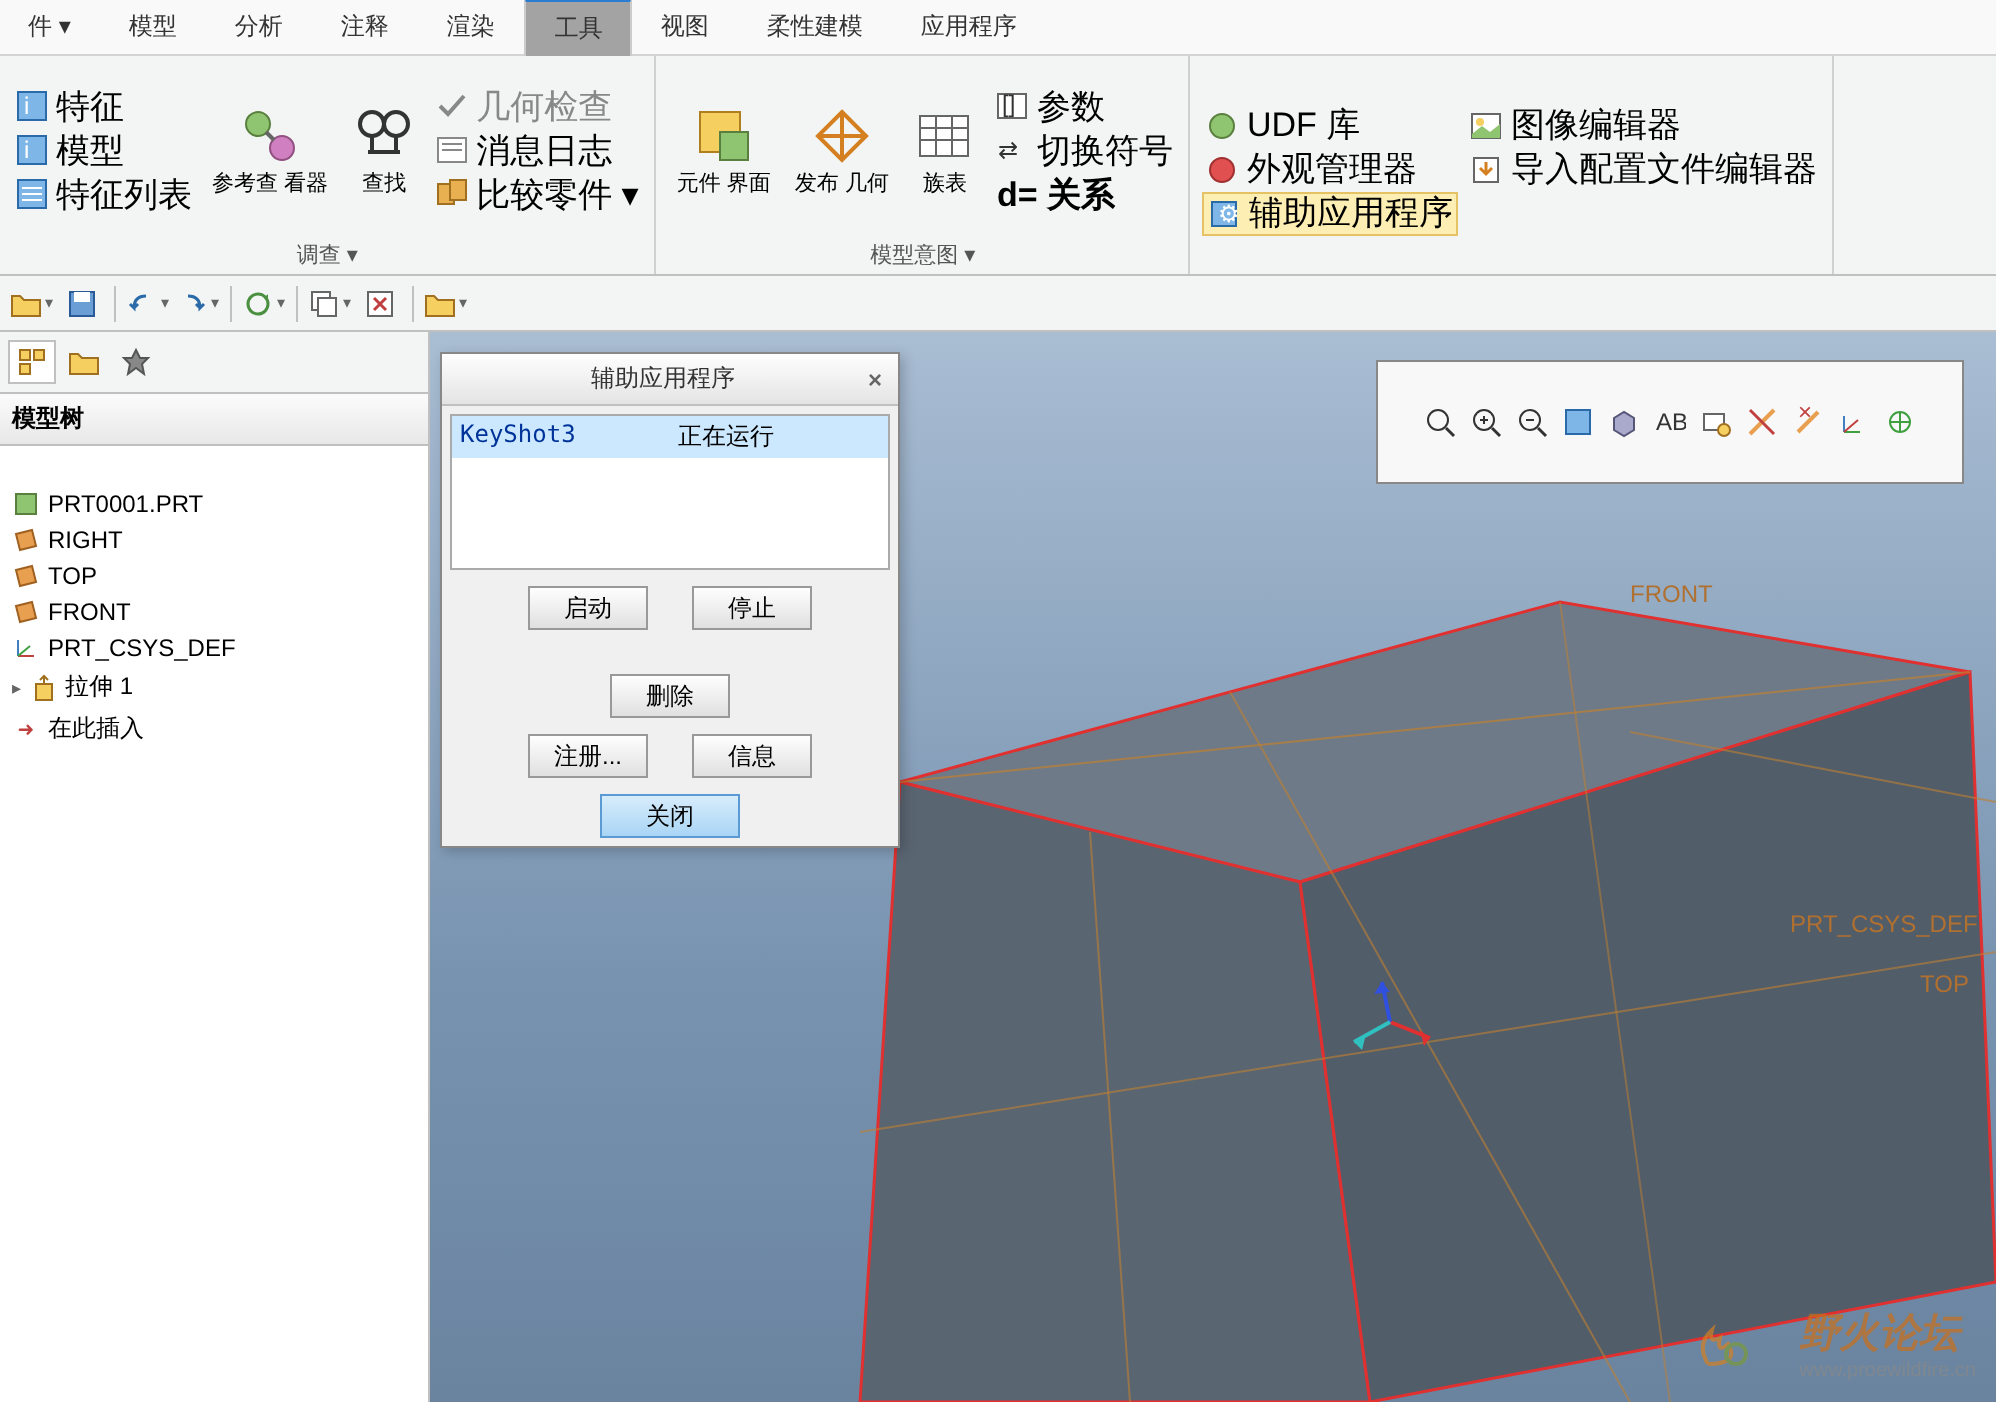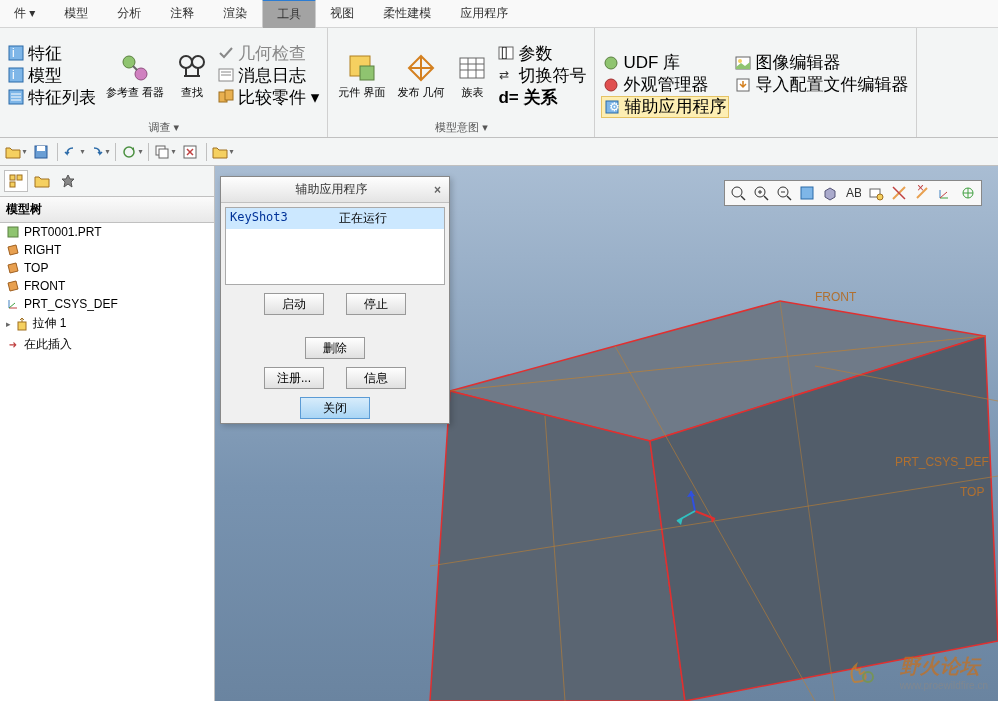--- a/index.html
+++ b/index.html
@@ -30,30 +30,30 @@
 .qat .sep { width: 1px; height: 18px; background: #c0c0c0; margin: 0 2px; }
 .dd-arrow { font-size: 8px; color: #666; margin-left: 1px; }
 
 
 .main { display: flex; height: calc(701px - 28px - 110px - 28px); position: relative; }
 .sidebar { width: 215px; background: #fff; border-right: 1px solid #c0c0c0; display: flex; flex-direction: column; }
 .sidebar-tabs { background: #f3f5f5; padding: 4px; display: flex; gap: 2px; border-bottom: 1px solid #c0c0c0; }
 .sidebar-tabs .stab { width: 24px; height: 22px; display: flex; align-items: center; justify-content: center; cursor: pointer; border: 1px solid transparent; }
 .sidebar-tabs .stab.active { background: #fff; border: 1px solid #c0c0c0; }
 .tree-title { background: linear-gradient(#fbfbfb,#e8e8e8); padding: 4px 6px; font-weight: bold; border-bottom: 1px solid #c0c0c0; }
-.tree { padding: 0 2px; }
+.tree { padding: 20px 2px; }
 .tree-item { display: flex; align-items: center; gap: 4px; padding: 2px 4px; cursor: pointer; }
 .tree-item .ti-ico { width: 14px; height: 14px; display: flex; align-items: center; justify-content: center; font-size: 10px; }
 
 
 .gfx { flex: 1; position: relative; background: linear-gradient(180deg, #a9bdd3 0%, #7893b0 60%, #6a84a0 100%); overflow: hidden; }
 .gfx svg.scene { position: absolute; top: 0; left: 0; }
 
 
-.float-tb { position: absolute; top: 14px; right: 16px; background: #f8f8f8; border: 1px solid #888; padding: 2px; display: flex; gap: 1px; }
+.float-tb { position: absolute; top: 14px; right: 16px; background: #f8f8f8; border: 1px solid #888; padding: 20px; display: flex; gap: 1px; }
 .float-tb .fbtn { width: 22px; height: 20px; display: flex; align-items: center; justify-content: center; cursor: pointer; border: 1px solid transparent; }
 
 
 .dialog { position: absolute; left: 220px; top: 176px; width: 230px; background: #f0f0f0; border: 1px solid #888; box-shadow: 2px 2px 6px rgba(0,0,0,0.2); }
 .dlg-title { background: linear-gradient(#fefefe,#e4e4e4); padding: 4px 8px; display: flex; justify-content: space-between; align-items: center; border-bottom: 1px solid #c0c0c0; }
 .dlg-title .t { flex: 1; text-align: center; color: #333; }
 .dlg-title .x { cursor: pointer; color: #666; font-weight: bold; }
 .dlg-list { background: #fff; border: 1px solid #aaa; margin: 4px; height: 78px; }
 .dlg-list .row { display: flex; background: #cce8ff; gap: 19px; }
 .dlg-list .row .c1 { width: 90px; padding: 2px 4px; color: #003399; font-family: monospace; }

